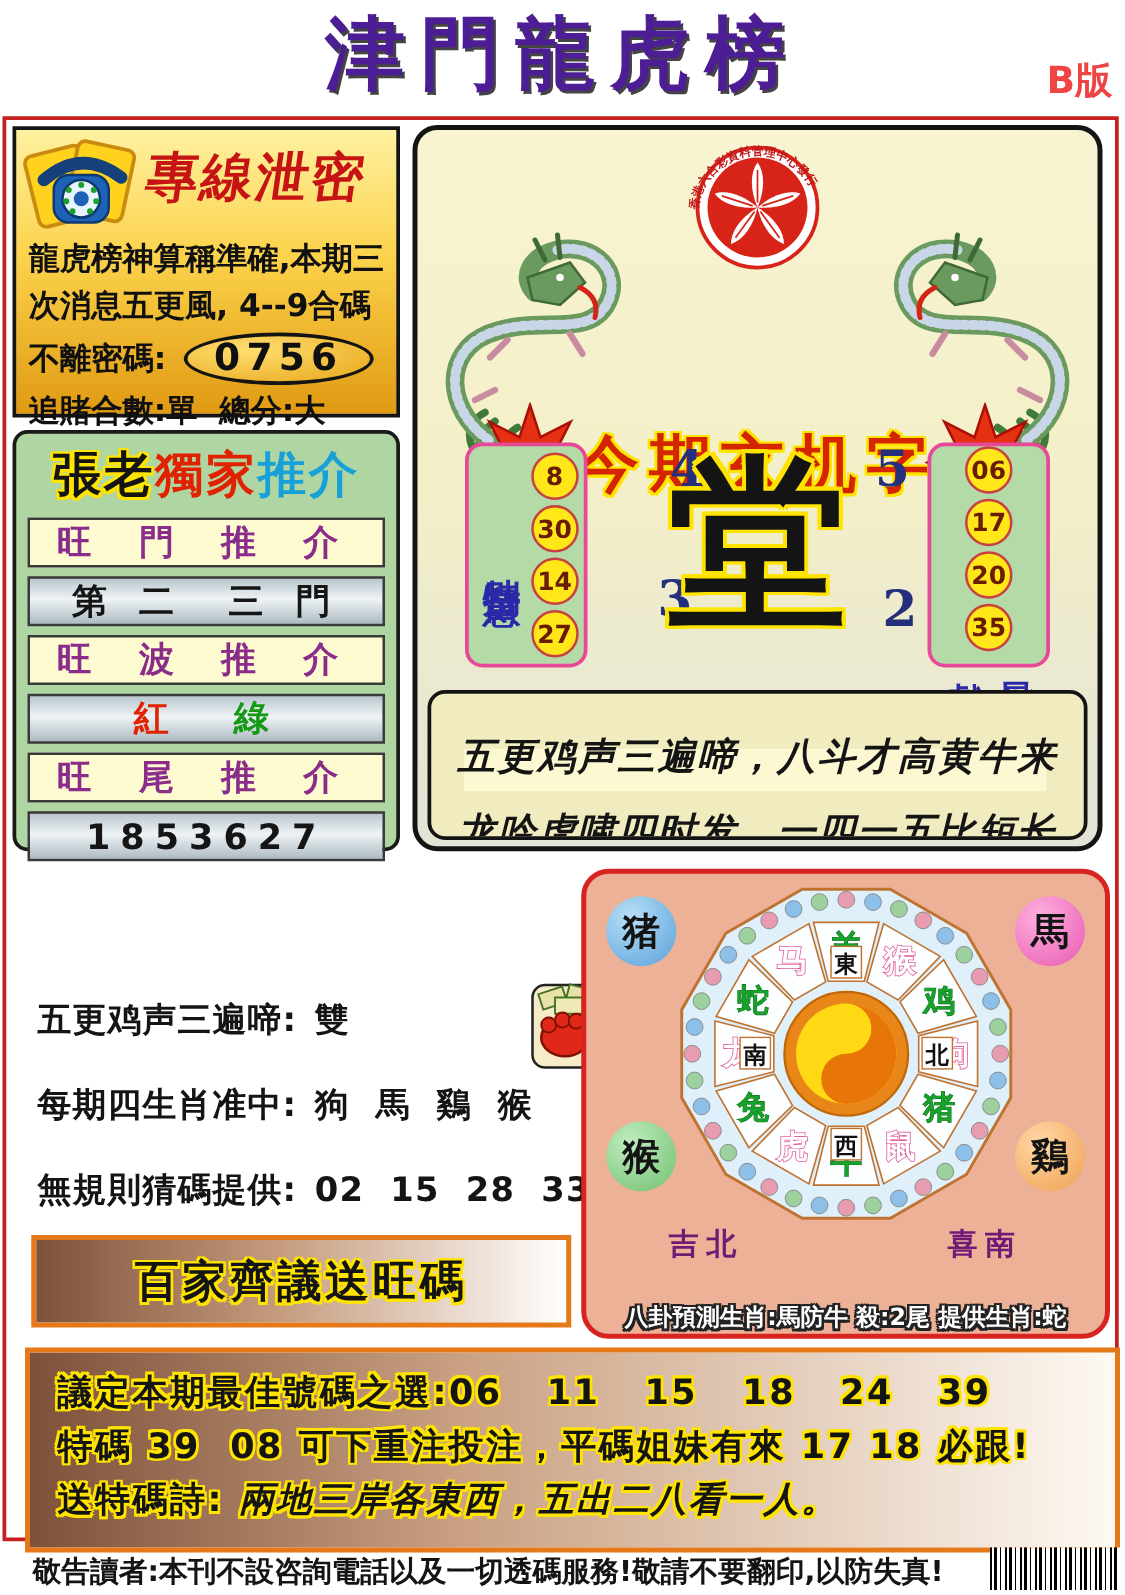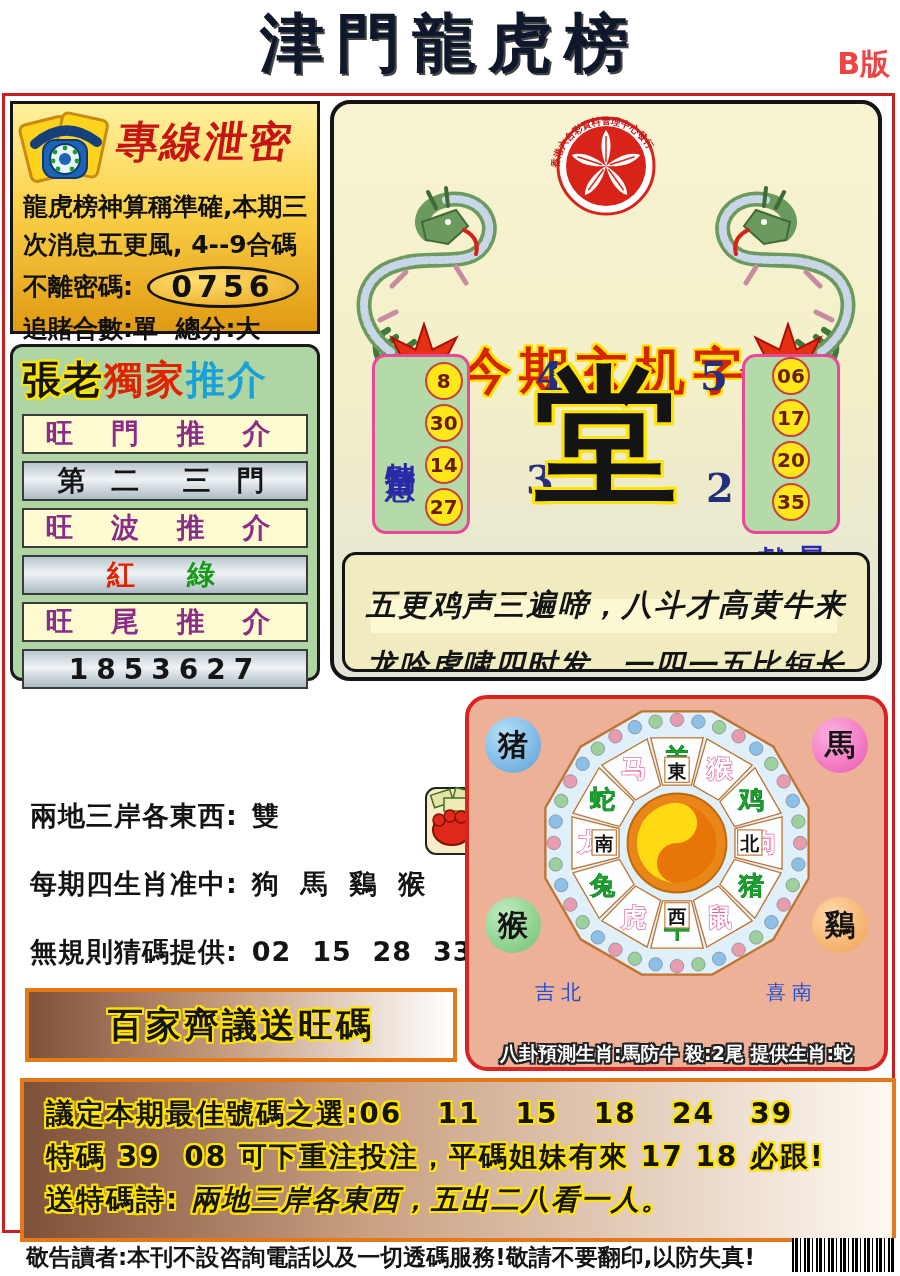--- a/index.html
+++ b/index.html
@@ -4,41 +4,41 @@
 <style>
   html,body{margin:0;padding:0;background:#ffffff;}
   .page{position:relative;width:900px;height:1276px;background:#ffffff;overflow:hidden;
         font-family:"DejaVu Sans","Liberation Sans",sans-serif;color:#141414;}
   .pre{white-space:pre;}
   
   .oy{text-shadow:-2px -2px 0 #ffe400,-2px 0 0 #ffe400,-2px 2px 0 #ffe400,0 -2px 0 #ffe400,0 2px 0 #ffe400,2px -2px 0 #ffe400,2px 0 0 #ffe400,2px 2px 0 #ffe400;}
   .ok{text-shadow:-2px -2px 0 #222,-2px 0 0 #222,-2px 2px 0 #222,0 -2px 0 #222,0 2px 0 #222,2px -2px 0 #222,2px 0 0 #222,2px 2px 0 #222;}
 
   .masthead{position:absolute;top:0;left:0;right:0;text-align:center;font-size:64px;font-weight:900;
-            letter-spacing:12px;font-family:"DejaVu Serif","Liberation Serif",serif;color:#0f172a;
+            letter-spacing:12px;font-family:"DejaVu Serif","Liberation Serif",serif;color:#4c1d95;
             text-shadow:2px 2px 0 #444;}
   .edition{position:absolute;top:44px;right:10px;font-size:30px;font-weight:bold;color:#ef4444;}
   .red-frame{position:absolute;left:2px;top:93px;width:893px;height:1140px;border:3px solid #c62020;box-sizing:border-box;}
 
   
   .hotline{position:absolute;left:10px;top:101px;width:310px;height:233px;box-sizing:border-box;
            border:3px solid #141414;background:linear-gradient(180deg,#fff1a0 0%,#fbd24a 45%,#e09a12 100%);}
   .hotline-brand{position:absolute;left:104px;top:10px;font-size:42px;font-weight:900;color:#c61414;
                  transform:skewX(-8deg);letter-spacing:2px;font-family:"DejaVu Serif","Liberation Serif",serif;}
   .phone-icon{position:absolute;left:4px;top:2px;}
   .hotline-lines{position:absolute;left:10px;top:84px;width:292px;font-size:25px;font-weight:900;line-height:38px;color:#101010;}
   .code-row{display:flex;align-items:center;height:46px;}
   .code-oval{display:inline-flex;align-items:center;justify-content:center;width:152px;height:42px;margin-left:14px;
              border:3px solid #141414;border-radius:50%;box-sizing:border-box;
              background:radial-gradient(ellipse at 35% 30%,#ffdf70,#e8a51a);font-size:30px;font-weight:900;letter-spacing:5px;}
 
   
   .zhang{position:absolute;left:10px;top:344px;width:310px;height:337px;box-sizing:border-box;
          background:#afd6a2;border:3px solid #1a1a1a;border-radius:12px;padding:4px 9px;}
-  .zhang-title{font-size:39px;font-weight:900;letter-spacing:2px;margin-top:2px;}
+  .zhang-title{text-align:center;font-size:39px;font-weight:900;letter-spacing:2px;margin-top:2px;}
   .zt-black{color:#141414;}
   .zt-red{color:#e02200;}
   .zt-blue{color:#18a0d8;}
   .zhang-row{height:40px;margin-top:7px;border:2px solid #3a3a3a;display:flex;align-items:center;justify-content:center;
              font-size:28px;font-weight:900;box-sizing:border-box;}
   .row-cream{background:#fffbd0;color:#8a2d8a;letter-spacing:14px;}
   .row-silver{background:linear-gradient(180deg,#b9c6ce 0%,#eef3f6 45%,#aebbc3 100%);color:#151515;letter-spacing:8px;}
   .rg-red{color:#e02200;margin-right:44px;}
   .rg-green{color:#159a15;}
 
@@ -97,21 +97,21 @@
   
   .wheel-panel{position:absolute;left:465px;top:695px;width:423px;height:376px;box-sizing:border-box;
                border:4px solid #d82420;border-radius:22px;background:#edb197;}
   .corner-ball{position:absolute;width:56px;height:56px;border-radius:50%;display:flex;align-items:center;justify-content:center;
                font-size:30px;font-weight:900;color:#141414;}
   .ball-pig{left:16px;top:18px;background:radial-gradient(circle at 35% 30%,#b8e0f8,#58a0d8);}
   .ball-horse{right:16px;top:18px;background:radial-gradient(circle at 35% 30%,#ffb0e0,#e858b0);}
   .ball-monkey{left:16px;top:198px;background:radial-gradient(circle at 35% 30%,#c0ecc0,#70c070);}
   .ball-rooster{right:16px;top:198px;background:radial-gradient(circle at 35% 30%,#ffd8a8,#f0a050);}
   .wheel-svg{position:absolute;left:68px;top:4px;width:280px;height:280px;}
-  .wheel-label{position:absolute;top:280px;font-size:20px;font-weight:400;color:#1d4ed8;letter-spacing:6px;}
+  .wheel-label{position:absolute;top:280px;font-size:24px;font-weight:700;color:#701a75;letter-spacing:6px;}
   .wl-left{left:66px;}
   .wl-right{right:66px;}
   .wheel-line{position:absolute;left:6px;right:6px;text-align:center;font-size:19px;font-weight:900;color:#ffffff;}
   .wline-1{top:314px;}
   .wline-2{top:342px;}
 
   
   .best-box{position:absolute;left:20px;top:1078px;width:876px;height:164px;box-sizing:border-box;border:4px solid #e5791a;
             background:linear-gradient(90deg,#7e523a 0%,#caa183 40%,#fdf9f2 100%);padding:10px 22px;color:#141414;}
   .best-line{font-size:28px;font-weight:900;letter-spacing:2px;line-height:43px;}
@@ -262,21 +262,21 @@
     </div>
 
     <div class="poem-box">
       <div class="poem-band"></div>
       <div class="poem-line poem-1">五更鸡声三遍啼，八斗才高黄牛来</div>
       <div class="poem-line poem-2">龙吟虎啸四时发，一四一五比短长</div>
     </div>
   </div>
 
   <div class="tip-line tip-1">
-    <span>兩地三岸各東西:</span><span class="tip-value pre">雙</span>
+    <span>五更鸡声三遍啼:</span><span class="tip-value pre">雙</span>
   </div>
   <div class="tip-line tip-2">
     <span>每期四生肖准中:</span><span class="tip-value pre">狗  馬  鷄  猴</span>
   </div>
   <div class="tip-line tip-3">
     <span>無規則猜碼提供:</span><span class="tip-value pre">02  15  28  33</span>
   </div>
   <svg class="fist-icon" width="64" height="74" viewBox="0 0 64 74">
     <rect x="2" y="4" width="58" height="66" rx="10" fill="#f6ecc8" stroke="#222" stroke-width="2"></rect>
     <rect x="8" y="8" width="20" height="13" fill="#e6e2a8" stroke="#447022" stroke-width="1.5" transform="rotate(-18 18 14)"></rect>

